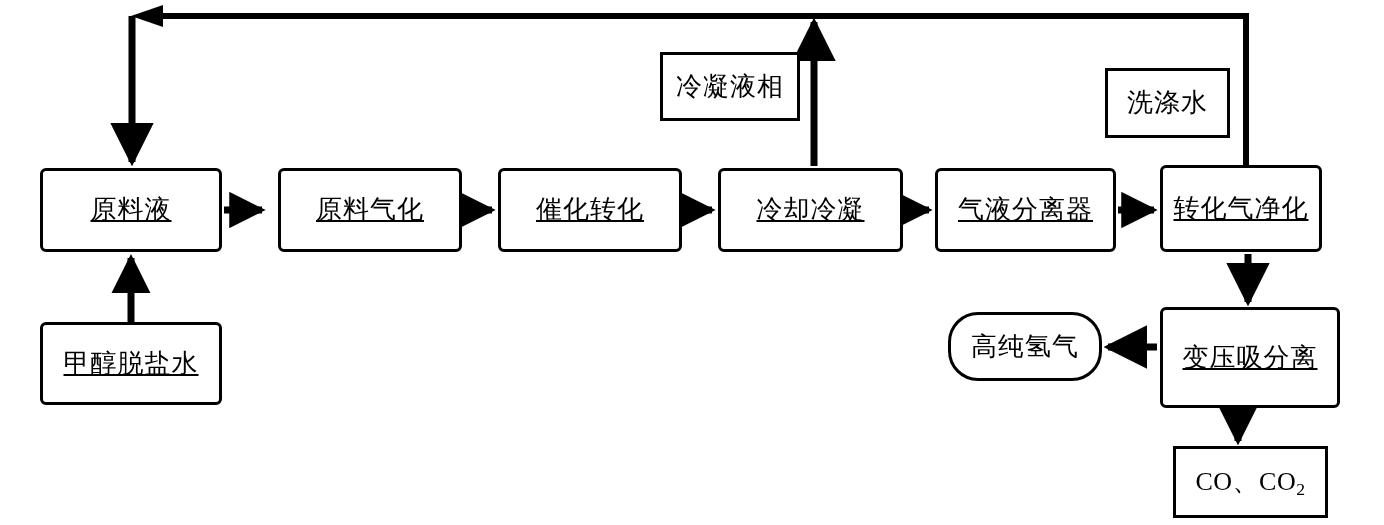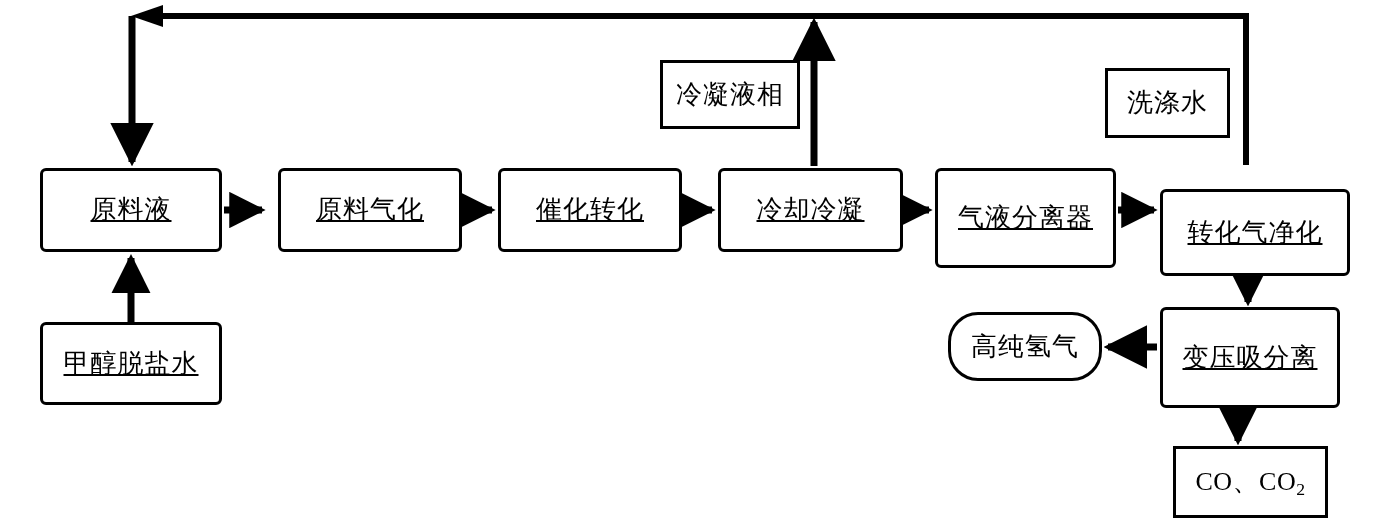--- a/index.html
+++ b/index.html
@@ -116,37 +116,37 @@
   </div>
 
   <div class="node rounded" style="left:498px; top:168px; width:184px; height:84px;">
     <span class="node-label">催化转化</span>
   </div>
 
   <div class="node rounded" style="left:718px; top:168px; width:185px; height:84px;">
     <span class="node-label">冷却冷凝</span>
   </div>
 
-  <div class="node rounded" style="left:935px; top:168px; width:181px; height:100px;">
+  <div class="node rounded" style="left:935px; top:168px; width:181px; height:84px;">
     <span class="node-label">气液分离器</span>
   </div>
 
-  <div class="node rounded" style="left:1160px; top:165px; width:190px; height:87px;margin-top:24px;">
+  <div class="node rounded" style="left:1160px; top:165px; width:162px; height:87px;">
     <span class="node-label">转化气净化</span>
   </div>
 
   <div class="node rounded" style="left:40px; top:322px; width:182px; height:83px;">
     <span class="node-label">甲醇脱盐水</span>
   </div>
 
   <div class="node rounded" style="left:1160px; top:307px; width:180px; height:101px;">
     <span class="node-label">变压吸分离</span>
   </div>
 
-  <div class="node sharp" style="left:660px; top:60px; width:140px; height:69px;">
+  <div class="node sharp" style="left:660px; top:52px; width:140px; height:69px;">
     <span class="node-label">冷凝液相</span>
   </div>
 
   <div class="node sharp" style="left:1105px; top:68px; width:125px; height:70px;">
     <span class="node-label">洗涤水</span>
   </div>
 
   <div class="node sharp" style="left:948px; top:312px; width:154px; height:69px;border-radius:30px;">
     <span class="node-label">高纯氢气</span>
   </div>

